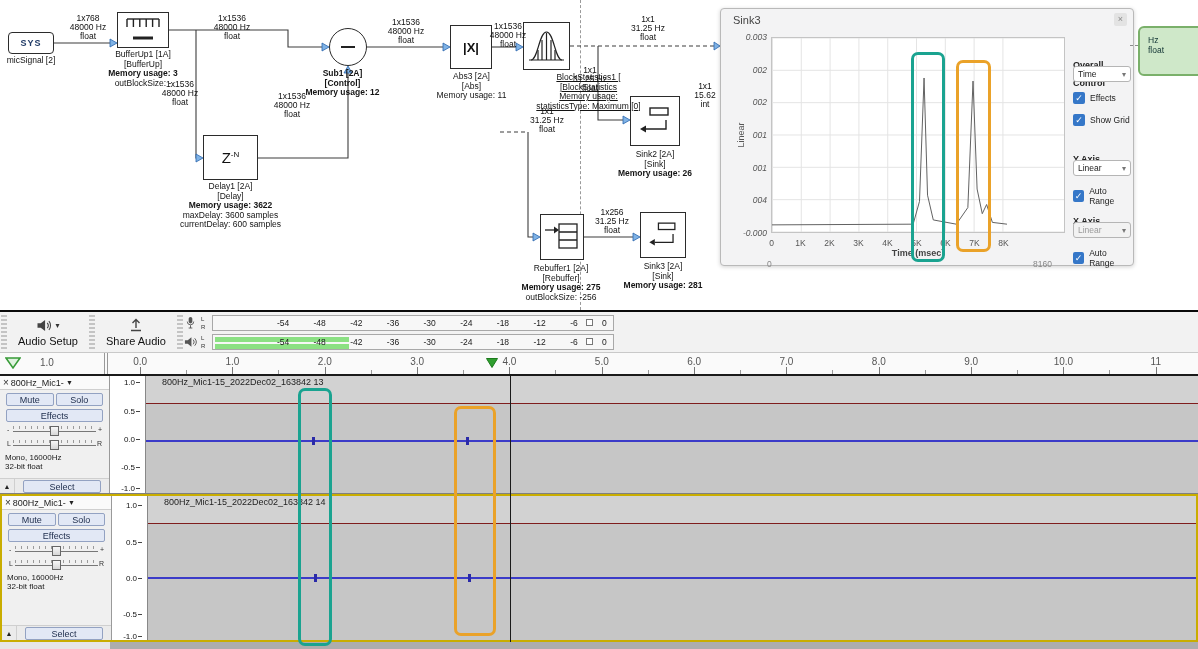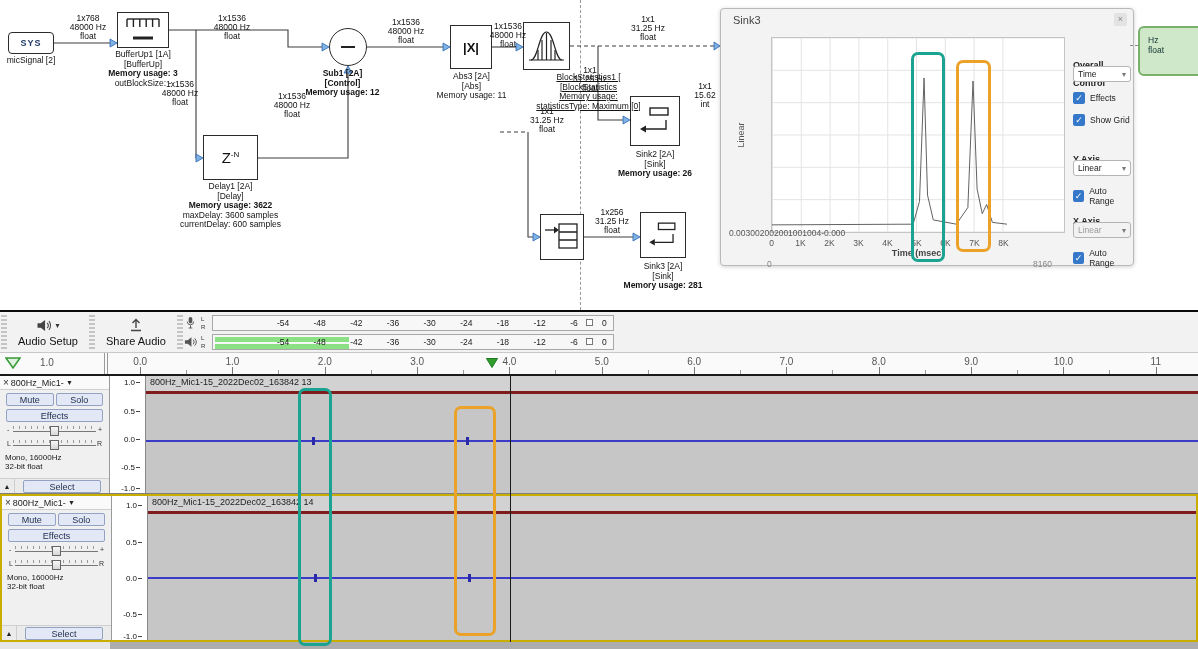--- a/index.html
+++ b/index.html
@@ -24,21 +24,21 @@
 .dashsep{position:absolute;left:580px;top:0;height:310px;width:0;border-left:1.5px dashed #9a9a9a;z-index:0;}
 .edgedash{position:absolute;left:1130px;top:45px;width:68px;border-top:1.5px dashed #8a8a8a;z-index:4;}
 .edgebox{position:absolute;left:1138px;top:26px;width:70px;height:50px;background:#cfe8c9;border:2px solid #7ab06a;border-radius:6px;z-index:5;font-size:8.5px;line-height:10px;white-space:pre-line;padding:7px 0 0 8px;color:#133;}
 
 
 .sink3{position:absolute;left:720px;top:8px;width:414px;height:258px;background:#f3f3f4;border:1px solid #b9b9b9;border-radius:4px;box-shadow:0 1px 4px rgba(0,0,0,.18);z-index:4;}
 .sink3 .wtitle{position:absolute;left:12px;top:5px;font-size:11px;color:#444;}
 .sink3 .wclose{position:absolute;right:6px;top:4px;width:13px;height:13px;background:#e3e3e3;color:#888;font-size:9px;text-align:center;line-height:12px;border-radius:2px;}
 .plotbox{position:absolute;left:50px;top:28px;width:294px;height:196px;background:#fff;border:1px solid #c4c4c4;}
 .plotbox svg{width:100%;height:100%;display:block;}
-.yticks{position:absolute;left:8px;top:23px;width:38px;height:206px;display:flex;flex-direction:row;justify-content:space-between;align-items:flex-end;font-size:8.5px;color:#555;}
+.yticks{position:absolute;left:8px;top:23px;width:38px;height:206px;display:flex;flex-direction:column;justify-content:space-between;align-items:flex-end;font-size:8.5px;color:#555;font-style:italic;}
 .ylab{position:absolute;left:-10px;top:121px;width:60px;text-align:center;font-size:9px;color:#555;transform:rotate(-90deg);}
 .xticks{position:absolute;left:36px;top:229px;width:262px;display:flex;font-size:8.5px;color:#555;}
 .xticks span{flex:0 0 29px;text-align:center;}
 .xtitle{position:absolute;left:50px;top:239px;width:294px;text-align:center;font-size:9px;font-weight:bold;color:#444;}
 .xr{position:absolute;top:250px;font-size:8.5px;color:#888;}
 .xr0{left:46px;}
 .xr1{left:312px;}
 .sctr{position:absolute;left:352px;width:58px;}
 .shead{font-size:9px;font-weight:bold;color:#222;}
 .dd{background:#fff;border:1px solid #b5b5b5;border-radius:3px;height:16px;display:flex;align-items:center;justify-content:space-between;padding:0 4px;font-size:8.5px;color:#222;width:58px;}
@@ -103,21 +103,21 @@
 .tscale{width:36px;background:#fff;border-right:1px solid #888;position:relative;font-size:8px;color:#111;}
 .tscale span{position:absolute;right:5px;}
 .tscale span::after{content:"";display:inline-block;width:4px;height:1px;background:#444;margin-left:1px;vertical-align:middle;}
 .t1 .tscale span:nth-child(1){top:2px;} .t1 .tscale span:nth-child(2){top:31px;}
 .t1 .tscale span:nth-child(3){top:59px;} .t1 .tscale span:nth-child(4){top:87px;}
 .t1 .tscale span:nth-child(5){top:108px;}
 .t2 .tscale span:nth-child(1){top:5px;} .t2 .tscale span:nth-child(2){top:42px;}
 .t2 .tscale span:nth-child(3){top:78px;} .t2 .tscale span:nth-child(4){top:114px;}
 .t2 .tscale span:nth-child(5){top:136px;}
 .twave{flex:1;position:relative;background:#c6c6c6;overflow:hidden;}
-.clip-head{position:absolute;left:0;right:0;top:0;height:18px;background:#d2d2d2;border-bottom:3px solid #7f1d1d;}
+.clip-head{position:absolute;left:0;right:0;top:0;height:28px;background:#d2d2d2;border-bottom:1px solid #7f1d1d;padding-left:12px;}
 .clip-title{font-size:9px;line-height:13px;padding-left:4px;color:#222;white-space:nowrap;}
 .zline{position:absolute;left:0;right:0;height:2px;}
 .t1 .zline{top:64px;} .t2 .zline{top:81px;}
 .blip{position:absolute;width:3px;height:8px;background:#2a2aa8;}
 .t1 .blip{top:61px;} .t2 .blip{top:78px;}
 .strip{flex:1;background:#adadad;display:flex;}
 .strip .pside{width:110px;background:#e6e6e6;}
 .cursor{position:absolute;left:510px;top:376px;width:1px;height:266px;background:#1a1a1a;z-index:40;}
 </style>
 </head>
@@ -245,20 +245,26 @@
       <div>BlockStatistics1 [</div>
         <div>[BlockStatistics</div>
       <div>Memory usage:</div>
         <div>statisticsType: Maximum [0]</div>
     </div>
     <div class="cap" style="left:600px;top:150px;width:110px;">
       <div>Sink2 [2A]</div>
         <div>[Sink]</div>
         <div class="b">Memory usage: 26</div>
     </div>
+    <div class="cap" style="left:494px;top:264px;width:134px;">
+      <div>Rebuffer1 [2A]</div>
+        <div>[Rebuffer]</div>
+      <div class="b">Memory usage: 275</div>
+        <div>outBlockSize: -256</div>
+    </div>
     <div class="cap" style="left:612px;top:262px;width:102px;">
       <div>Sink3 [2A]</div>
         <div>[Sink]</div>
         <div class="b">Memory usage: 281</div>
     </div>
 
     <div class="slabel" style="left:88px;top:14px;">1x768
 48000 Hz
 float</div>
     <div class="slabel" style="left:232px;top:14px;">1x1536

